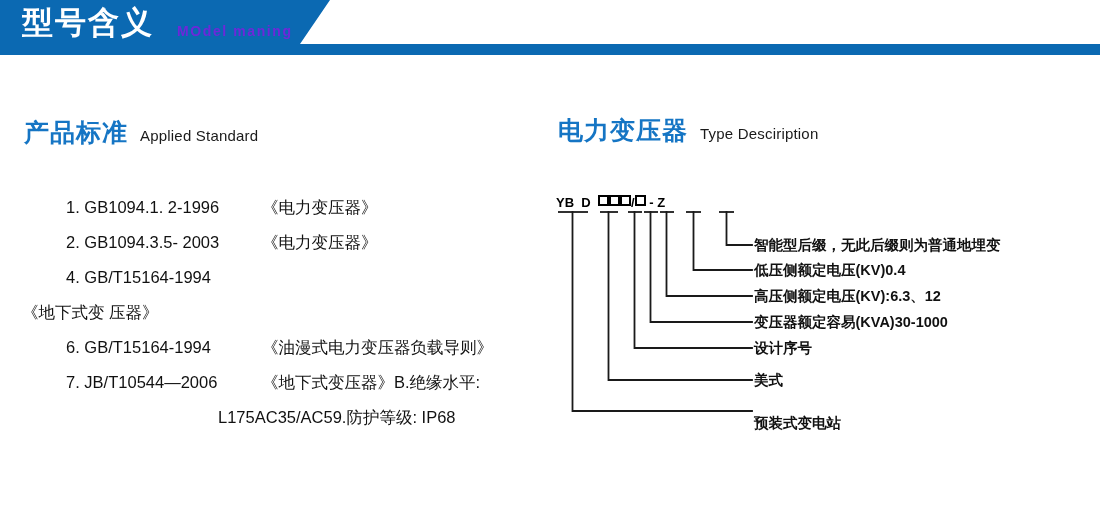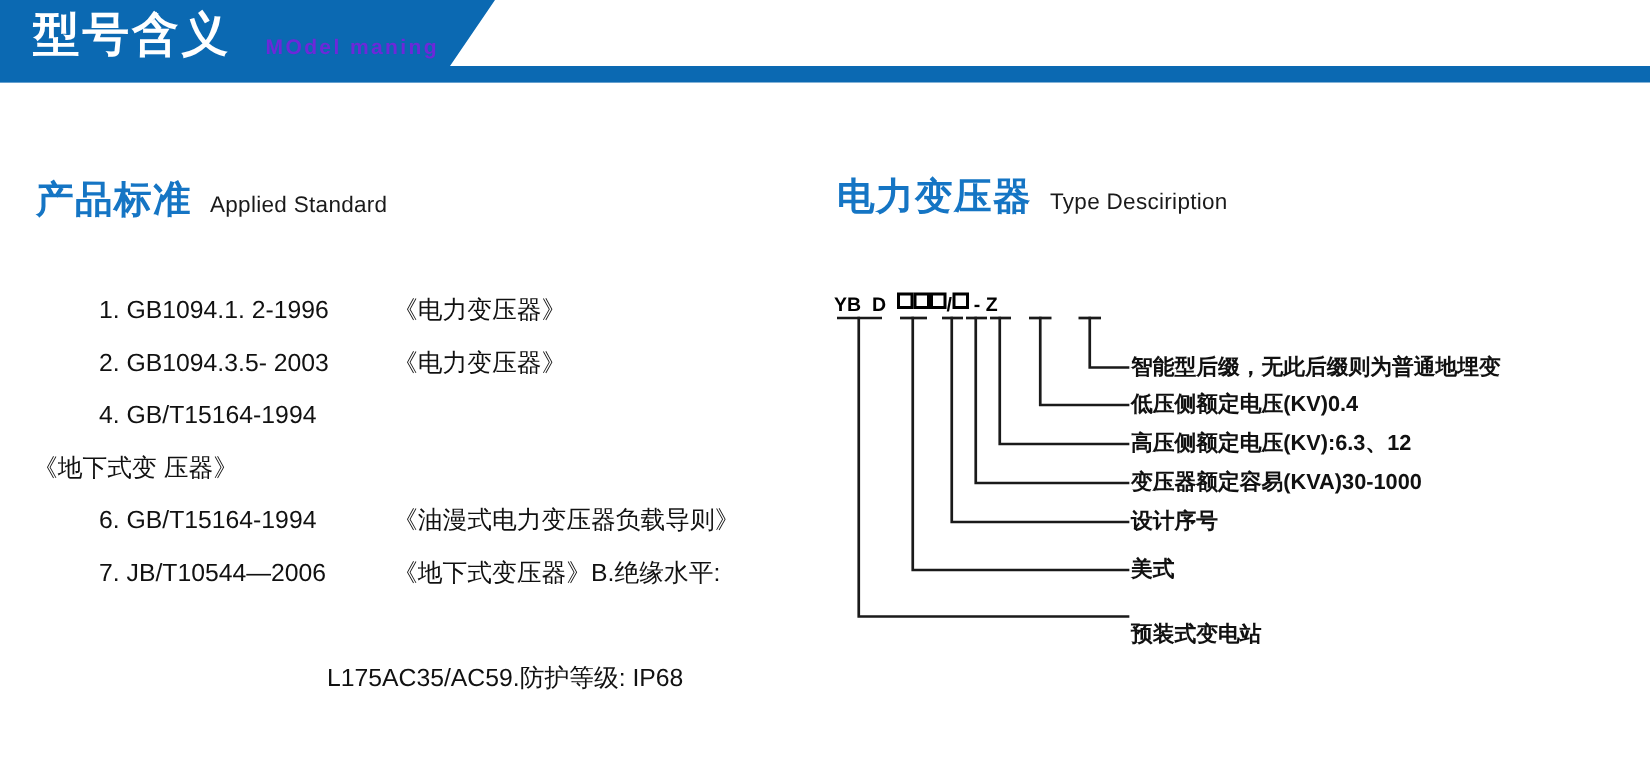--- a/index.html
+++ b/index.html
@@ -102,21 +102,20 @@
     min-width: 196px;
     margin-left: 44px;
   }
   .std-name { display: inline-block; }
   .std-cont {
     font-size: 16.5px;
     line-height: 35px;
     white-space: nowrap;
     padding-left: 196px;
     color: #111;
-    margin-top: 35px;
   }
 
   
   #model-diagram {
     position: absolute;
     left: 556px;
     top: 192px;
     width: 536px;
     height: 240px;
   }

